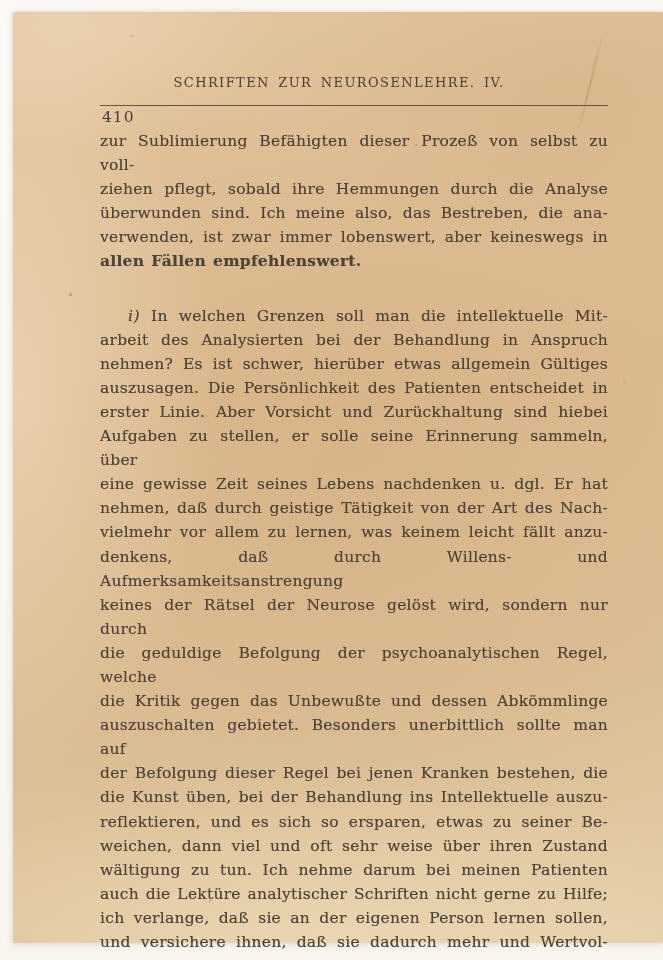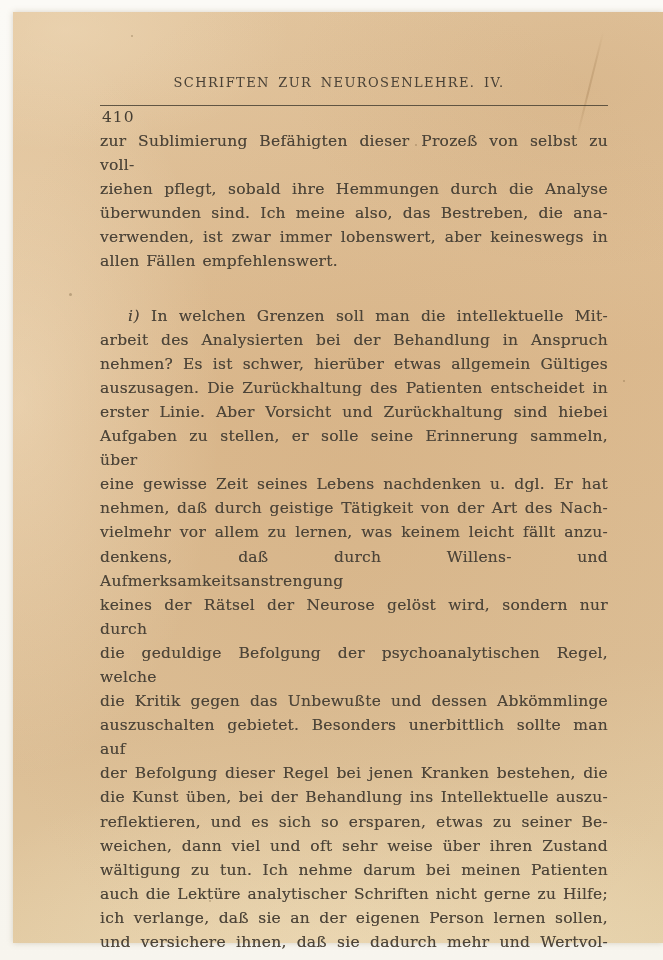--- a/index.html
+++ b/index.html
@@ -97,20 +97,21 @@
     color: #4c4438;
     text-shadow: 0 0 0.5px rgba(76,68,56,0.55);
   }
   .line {
     text-align: justify;
     text-align-last: justify;
     white-space: normal;
   }
   .line.no-justify {
     text-align-last: left;
+    font-weight: bold;
   }
   .line.indent {
     text-indent: 28px;
     margin-top: 30px;
   }
   .line em {
     font-style: italic;
     letter-spacing: 0.5px;
   }
 </style>
@@ -138,21 +139,21 @@
 
       <div class="text-body">
           <div class="line">zur Sublimierung Befähigten dieser Prozeß von selbst zu voll-</div>
           <div class="line">ziehen pflegt, sobald ihre Hemmungen durch die Analyse</div>
           <div class="line">überwunden sind. Ich meine also, das Bestreben, die ana-</div>
           <div class="line">verwenden, ist zwar immer lobenswert, aber keineswegs in</div>
           <div class="line no-justify">allen Fällen empfehlenswert.</div>
           <div class="line indent"><em>i)</em> In welchen Grenzen soll man die intellektuelle Mit-</div>
           <div class="line">arbeit des Analysierten bei der Behandlung in Anspruch</div>
           <div class="line">nehmen? Es ist schwer, hierüber etwas allgemein Gültiges</div>
-          <div class="line">auszusagen. Die Zurückhaltung des Patienten entscheidet in</div>
+          <div class="line">auszusagen. Die Persönlichkeit des Patienten entscheidet in</div>
           <div class="line">erster Linie. Aber Vorsicht und Zurückhaltung sind hiebei</div>
           <div class="line">Aufgaben zu stellen, er solle seine Erinnerung sammeln, über</div>
           <div class="line">eine gewisse Zeit seines Lebens nachdenken u. dgl. Er hat</div>
           <div class="line">nehmen, daß durch geistige Tätigkeit von der Art des Nach-</div>
           <div class="line">vielmehr vor allem zu lernen, was keinem leicht fällt anzu-</div>
           <div class="line">denkens, daß durch Willens- und Aufmerksamkeitsanstrengung</div>
           <div class="line">keines der Rätsel der Neurose gelöst wird, sondern nur durch</div>
           <div class="line">die geduldige Befolgung der psychoanalytischen Regel, welche</div>
           <div class="line">die Kritik gegen das Unbewußte und dessen Abkömmlinge</div>
           <div class="line">auszuschalten gebietet. Besonders unerbittlich sollte man auf</div>

